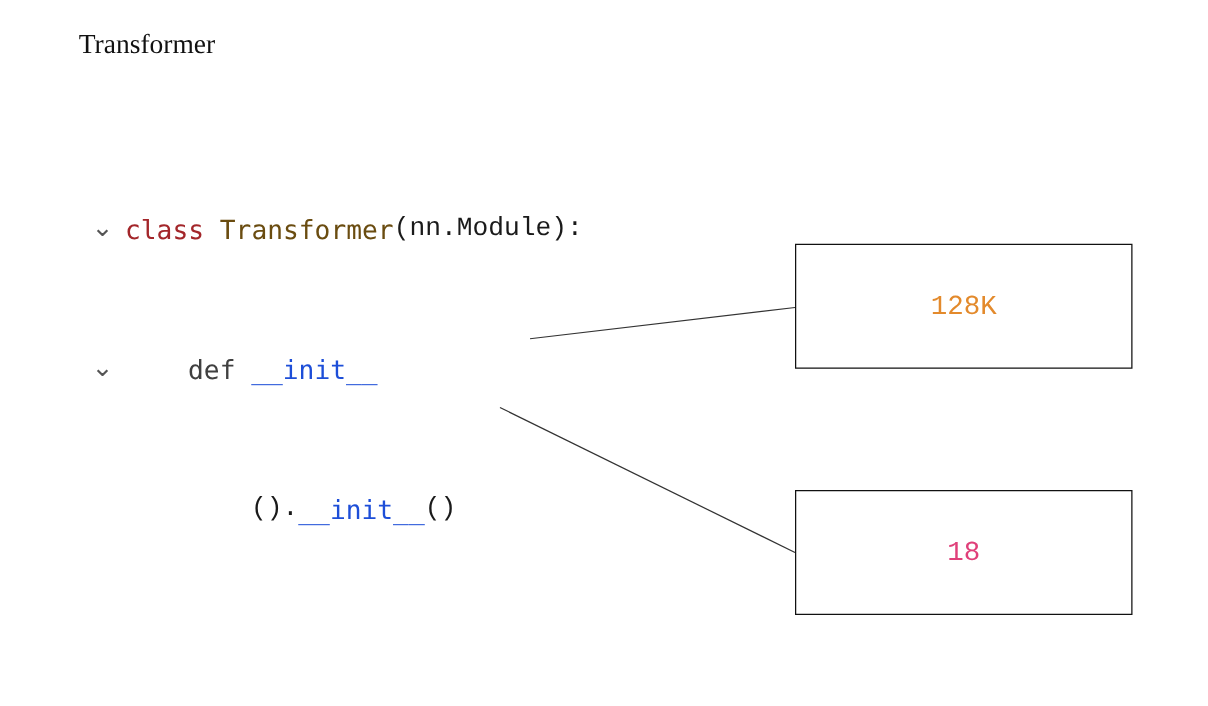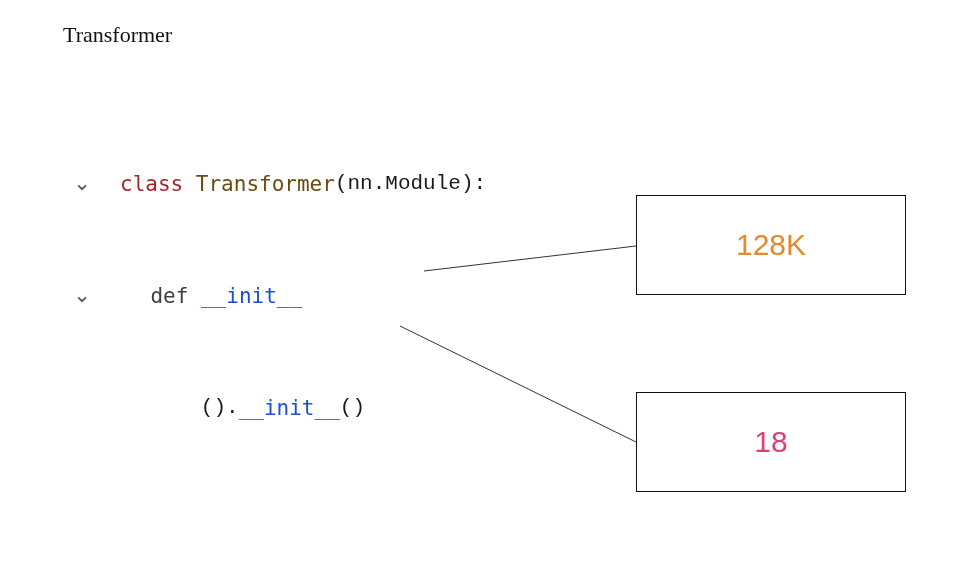--- a/index.html
+++ b/index.html
@@ -34,36 +34,36 @@
   .gutter {
     display: inline-block;
     width: 36px;
     text-align: center;
     color: #555;
     font-family: -apple-system, BlinkMacSystemFont, "Segoe UI", sans-serif;
     user-select: none;
   }
   .chev { display: inline-block; transform: translateY(-1px); }
   
-  .c-class   { color: #A3262A; margin-left: 20px; }   
+  .c-class   { color: #A3262A; }   
   .c-ident   { color: #6A4C10; }   
   .c-def     { color: #404040; }
   .c-dunder  { color: #1d4ed8; }   
   .c-super   { color: #3D5BD8; }   
   .c-black   { color: #1a1a1a; font-family: Liberation Mono, monospace; }
 
   .callout {
     position: absolute;
     border: 1.5px solid #111;
     background: #fff;
     display: flex;
     align-items: center;
     justify-content: center;
-    font-family: Liberation Sans, sans-serif;
-    font-size: 30px;
+    font-family: Liberation Mono, monospace;
+    font-size: 22px;
     padding: 14px;
   }
   #box-vocab { left: 636px; top: 195px; width: 270px; height: 100px; color: #E38A2C; }
   #box-layers { left: 636px; top: 392px; width: 270px; height: 100px; color: #E0407A; }
 
   svg.lines {
     position: absolute;
     left: 0; top: 0;
     width: 966px; height: 565px;
     pointer-events: none;

